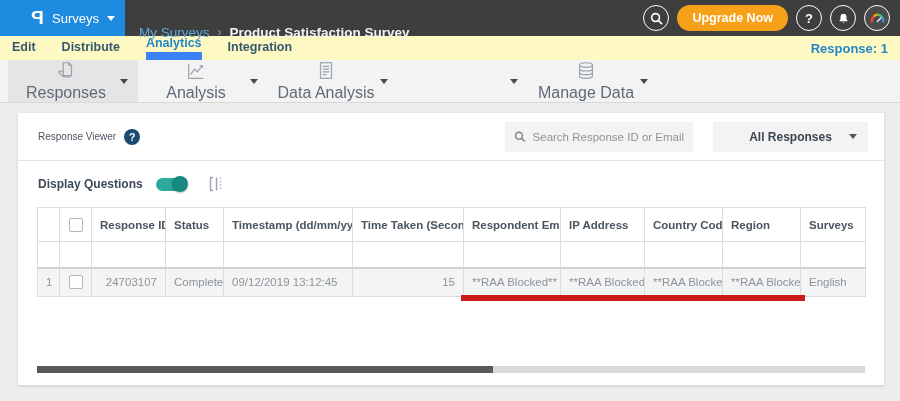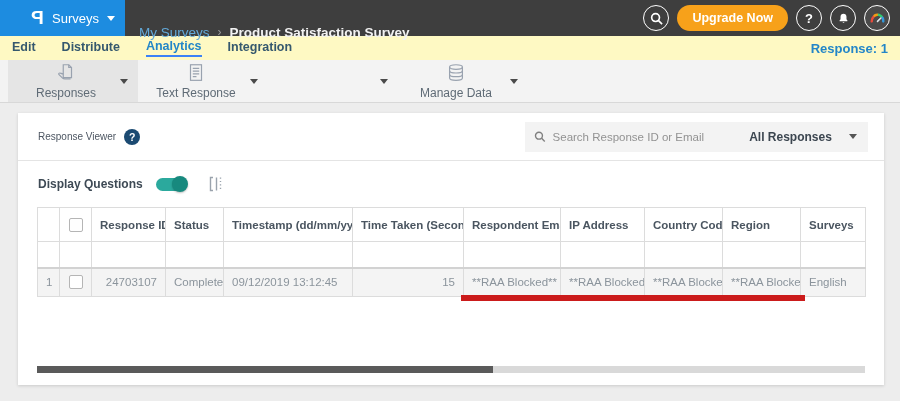--- a/index.html
+++ b/index.html
@@ -32,46 +32,46 @@
   .upgrade-btn { background:#f7a11a; color:#fff; font-weight:700; font-size:12.5px;
     border:none; border-radius:14px; padding:6px 15px; cursor:pointer;
     font-family:"Liberation Sans",sans-serif; }
   .avatar { background:#4a4a4a; overflow:hidden; padding:0; }
 
   
   .navbar { position:absolute; top:36px; left:0; width:900px; height:24px; background:#fef9c3;
     display:flex; align-items:center; font-size:12.5px; font-weight:700; }
   .nav-item { color:#35586e; margin-left:26px; cursor:pointer; padding-bottom:2px; }
   .nav-item:first-child { margin-left:12px; }
-  .nav-item.active { color:#2386c8; border-bottom:2px solid #3b82f6; }
+  .nav-item.active { color:#2386c8; border-bottom:8px solid #3b82f6; }
   .response-count { margin-left:auto; margin-right:12px; color:#2386c8;
     font-weight:700; font-size:13px; }
 
   
   .ribbon { position:absolute; top:60px; left:0; width:900px; height:43px;
     background:#f3f3f3; border-bottom:1px solid #d8d8d8; display:flex; padding-left:8px; }
   .ribbon-tab { width:130px; height:42px; display:flex; align-items:center;
     position:relative; cursor:pointer; }
   .ribbon-tab.active { background:#e5e5e5; }
   .tab-main { flex:1; display:flex; flex-direction:column; align-items:center;
     justify-content:center; gap:2px; padding-right:14px; }
-  .tab-label { font-size:12px; color:#5f6b76; }
+  .tab-label { font-size:16px; color:#5f6b76; }
   .tab-caret { position:absolute; right:10px; top:19px; color:#4a4a4a; }
   .ribbon-tab svg { stroke:#99a2af; fill:none; stroke-width:1.3; }
 
   
   .page-card { position:absolute; left:18px; top:113px; width:866px; height:272px;
     background:#fff; box-shadow:0 1px 3px rgba(0,0,0,.15); z-index:1; }
   .card-header { height:48px; border-bottom:1px solid #e4e4e4; display:flex;
     align-items:center; padding:0 16px 0 20px; }
   .viewer-title { font-size:10px; color:#4d5662; }
   .help-badge { width:16px; height:16px; border-radius:50%; background:#1b4a72;
     color:#fff; font-size:10.5px; font-weight:700; display:flex; align-items:center;
     justify-content:center; margin-left:8px; cursor:pointer; }
-  .header-right { margin-left:auto; display:flex; gap:0; align-items:center; }
+  .header-right { margin-left:auto; display:flex; gap:20px; align-items:center; }
   .search-box { width:188px; height:30px; background:#f3f3f3; display:flex;
     align-items:center; padding:0 9px; gap:7px; }
   .search-box input { border:none; background:transparent; outline:none; width:100%;
     font-size:11.5px; color:#555; font-family:"Liberation Sans",sans-serif; }
   .search-box input::placeholder { color:#929292; }
   .filter-dropdown { width:155px; height:30px; background:#f3f3f3; display:flex;
     align-items:center; justify-content:center; gap:0; position:relative;
     font-size:12px; color:#3c4650; font-weight:600; cursor:pointer; }
   .filter-dropdown .caret { position:absolute; right:11px; color:#555; }
 
@@ -164,24 +164,35 @@
           <path d="M15 3v3h3"></path>
         <path d="M9 13c-2 0-2.6-1-3.8-1-1 0-1.6 1-.8 1.8l3.6 3.6c.8.8 1.7 1.1 2.8 1.1H17"></path>
       </svg>
       <span class="tab-label">Responses</span>
     </div>
     <span class="tab-caret caret"></span>
   </div>
   <div class="ribbon-tab">
     <div class="tab-main">
       <svg width="22" height="22" viewBox="0 0 24 24">
+        <path d="M4 4v16h16"></path>
+          <path d="M6 16l4.5-6 3 3L19 6"></path>
+          <path d="M19 6l-3 .5M19 6l-.5 3"></path>
+      </svg>
+      <span class="tab-label">Analysis</span>
+    </div>
+    <span class="tab-caret caret"></span>
+  </div>
+  <div class="ribbon-tab">
+    <div class="tab-main">
+      <svg width="22" height="22" viewBox="0 0 24 24">
         <rect x="6" y="3" width="12" height="17"></rect>
         <path d="M8.5 7h7M8.5 10h7M8.5 13h7M8.5 16h4"></path>
       </svg>
-      <span class="tab-label">Text Response</span>
+      <span class="tab-label">Data Analysis</span>
     </div>
     <span class="tab-caret caret"></span>
   </div>
   <div class="ribbon-tab">
     <span class="tab-caret caret"></span>
   </div>
   <div class="ribbon-tab">
     <div class="tab-main">
       <svg width="22" height="22" viewBox="0 0 24 24">
         <ellipse cx="12" cy="5.5" rx="7" ry="2.5"></ellipse>

